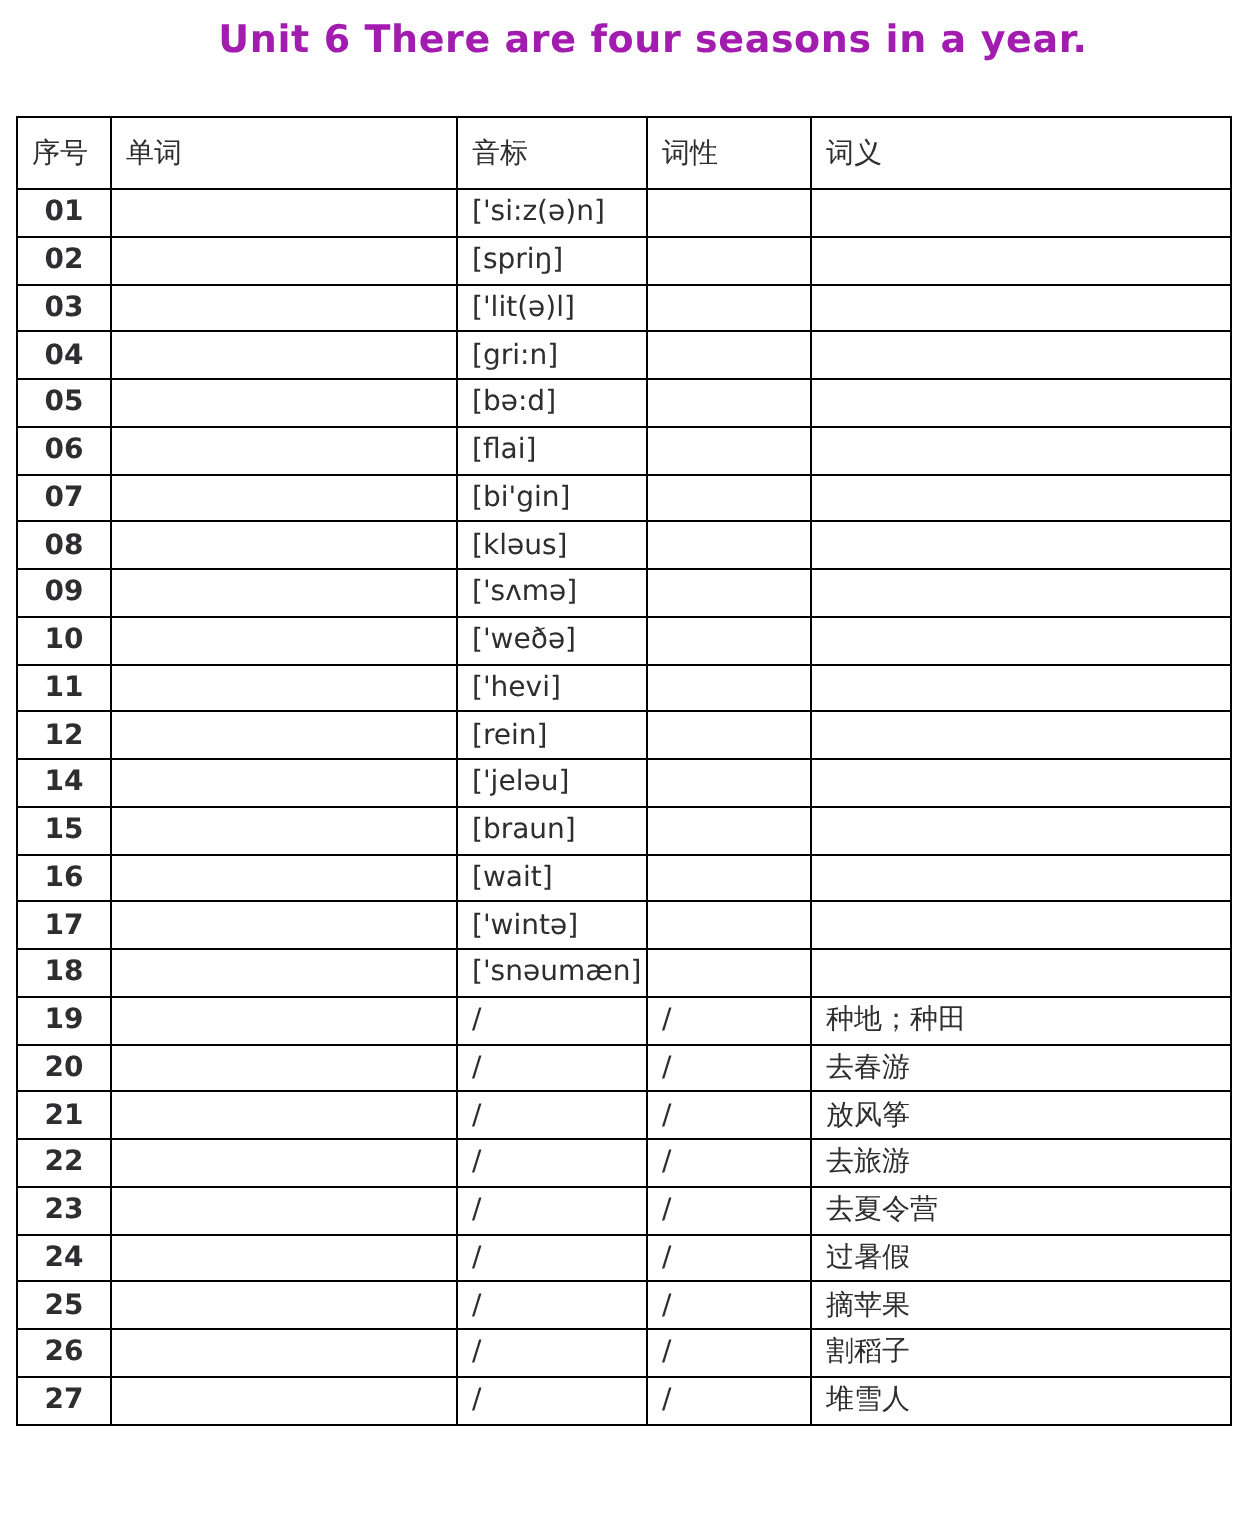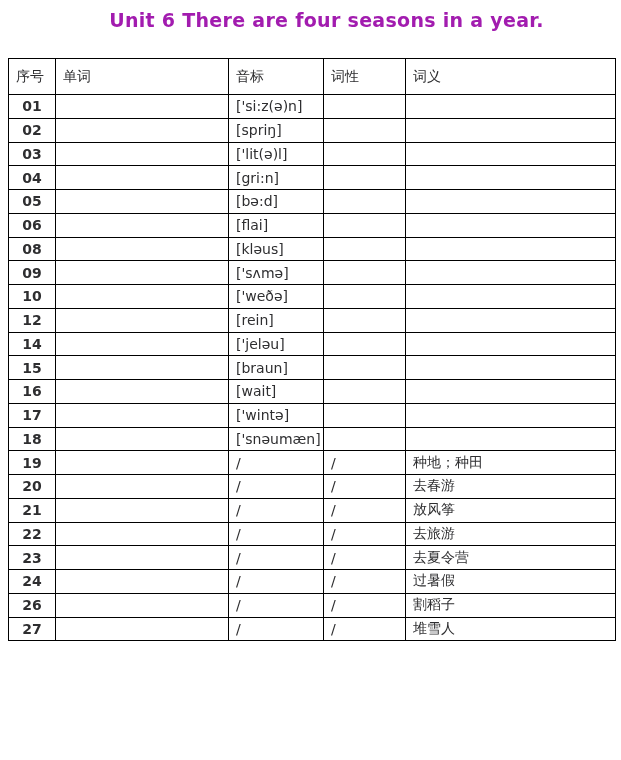--- a/index.html
+++ b/index.html
@@ -109,20 +109,27 @@
           <td class="col-meaning"></td>
         </tr>
         <tr>
           <td class="col-no">06</td>
           <td class="col-word"></td>
           <td class="col-phonetic">[flai]</td>
           <td class="col-pos"></td>
           <td class="col-meaning"></td>
         </tr>
         <tr>
+          <td class="col-no">07</td>
+          <td class="col-word"></td>
+          <td class="col-phonetic">[bi'gin]</td>
+          <td class="col-pos"></td>
+          <td class="col-meaning"></td>
+        </tr>
+        <tr>
           <td class="col-no">08</td>
           <td class="col-word"></td>
           <td class="col-phonetic">[kləus]</td>
           <td class="col-pos"></td>
           <td class="col-meaning"></td>
         </tr>
         <tr>
           <td class="col-no">09</td>
           <td class="col-word"></td>
           <td class="col-phonetic">['sʌmə]</td>
@@ -130,20 +137,27 @@
           <td class="col-meaning"></td>
         </tr>
         <tr>
           <td class="col-no">10</td>
           <td class="col-word"></td>
           <td class="col-phonetic">['weðə]</td>
           <td class="col-pos"></td>
           <td class="col-meaning"></td>
         </tr>
         <tr>
+          <td class="col-no">11</td>
+          <td class="col-word"></td>
+          <td class="col-phonetic">['hevi]</td>
+          <td class="col-pos"></td>
+          <td class="col-meaning"></td>
+        </tr>
+        <tr>
           <td class="col-no">12</td>
           <td class="col-word"></td>
           <td class="col-phonetic">[rein]</td>
           <td class="col-pos"></td>
           <td class="col-meaning"></td>
         </tr>
         <tr>
           <td class="col-no">14</td>
           <td class="col-word"></td>
           <td class="col-phonetic">['jeləu]</td>
@@ -212,20 +226,27 @@
           <td class="col-phonetic">/</td>
           <td class="col-pos">/</td>
           <td class="col-meaning">去夏令营</td>
         </tr>
         <tr>
           <td class="col-no">24</td>
           <td class="col-word"></td>
           <td class="col-phonetic">/</td>
           <td class="col-pos">/</td>
           <td class="col-meaning">过暑假</td>
+        </tr>
+        <tr>
+          <td class="col-no">25</td>
+          <td class="col-word"></td>
+          <td class="col-phonetic">/</td>
+          <td class="col-pos">/</td>
+          <td class="col-meaning">摘苹果</td>
         </tr>
         <tr>
           <td class="col-no">26</td>
           <td class="col-word"></td>
           <td class="col-phonetic">/</td>
           <td class="col-pos">/</td>
           <td class="col-meaning">割稻子</td>
         </tr>
         <tr>
           <td class="col-no">27</td>

